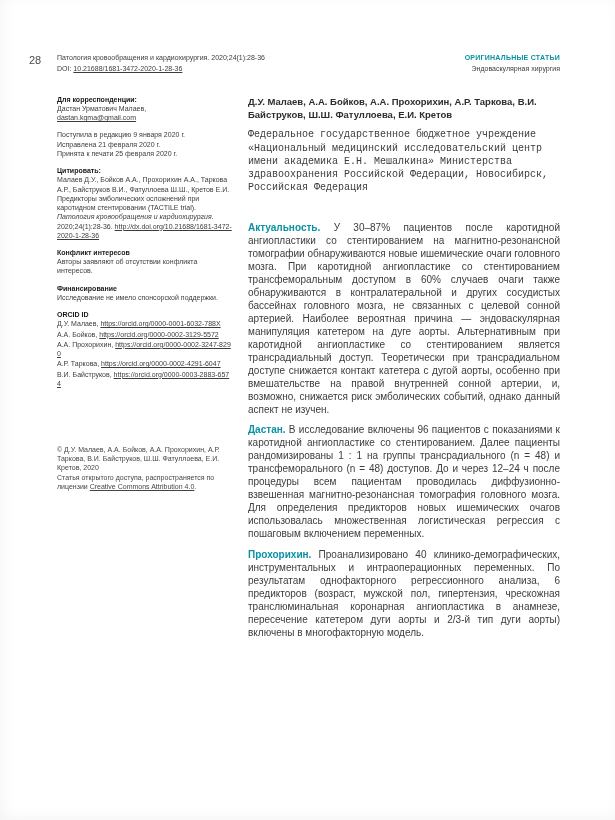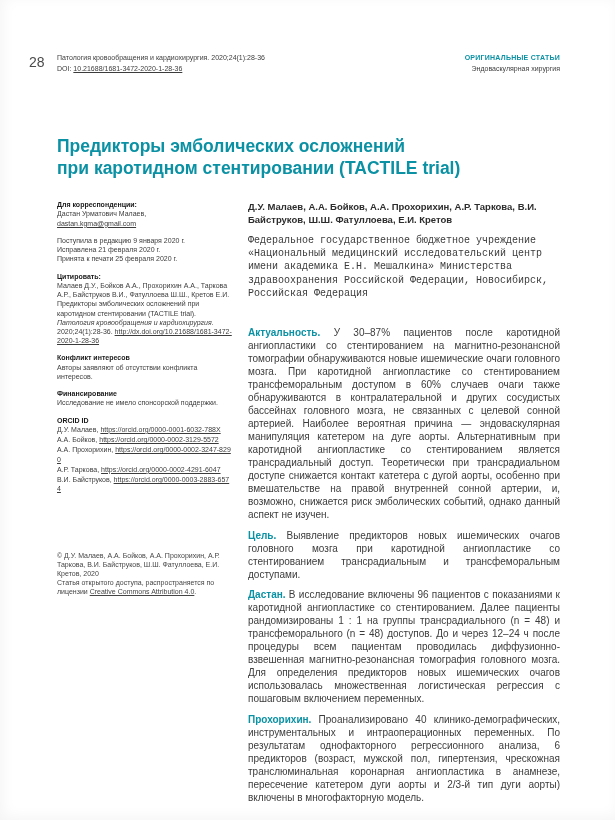--- a/index.html
+++ b/index.html
@@ -8,21 +8,21 @@
     width:615px; height:820px; background:#ffffff;
     font-family:"Liberation Sans","DejaVu Sans",sans-serif;
     color:var(--ink);
   }
   .page {
     position:relative; width:615px; height:820px; box-sizing:border-box;
     padding:53px 55px 30px 57px; overflow:hidden;
     box-shadow: inset 3px -3px 14px rgba(0,0,0,0.045);
     background:#ffffff;
   }
-  .pagenum { position:absolute; left:29px; top:54px; font-size:14px; color:#4a4a4a; }
+  .pagenum { position:absolute; left:29px; top:54px; font-size:11px; color:#4a4a4a; }
   .masthead { display:flex; justify-content:space-between; font-size:7px; line-height:1.55; color:var(--ink); }
   .mast-left { text-align:left; }
   .mast-right { text-align:right; }
   .rubric { color:var(--accent); font-weight:bold; letter-spacing:0.25px; }
   .lnk { color:inherit; text-decoration:underline; cursor:pointer; word-break:break-all; }
   .title { margin:60px 0 0 0; font-size:17.5px; line-height:1.3; font-weight:bold; color:var(--accent); }
   .tl { display:block; }
   .columns { display:flex; gap:16px; margin-top:20px; }
   .meta { flex:0 0 175px; width:175px; font-size:7px; line-height:1.32; color:var(--ink); }
   .meta-sec { margin-bottom:8px; }
@@ -51,24 +51,20 @@
         <span>DOI:</span>
         <a class="lnk">10.21688/1681-3472-2020-1-28-36</a>
       </div>
     </div>
     <div class="mast-right">
       <div class="rubric">ОРИГИНАЛЬНЫЕ СТАТЬИ</div>
       <div class="rubric-sub">Эндоваскулярная хирургия</div>
     </div>
   </header>
 
-  <h1 class="title">
-    <span class="tl">Предикторы эмболических осложнений</span>
-    <span class="tl">при каротидном стентировании (TACTILE trial)</span>
-  </h1>
 
   <div class="columns">
 
     <aside class="meta">
 
       <section class="meta-sec">
         <div class="meta-h">Для корреспонденции:</div>
         <div>Дастан Урматович Малаев,</div>
         <a class="lnk">dastan.kgma@gmail.com</a>
       </section>
@@ -136,24 +132,20 @@
     <main class="content">
       <div class="authors">Д.У. Малаев, А.А. Бойков, А.А. Прохорихин, А.Р. Таркова, В.И. Байструков, Ш.Ш. Фатуллоева, Е.И. Кретов</div>
       <div class="affiliation">Федеральное государственное бюджетное учреждение «Национальный медицинский исследовательский центр имени академика Е.Н. Мешалкина» Министерства здравоохранения Российской Федерации, Новосибирск, Российская Федерация</div>
 
       <div class="abstract">
         <p class="abs">
           <span class="abs-label">Актуальность.</span>
           <span>У 30–87% пациентов после каротидной ангиопластики со стентированием на магнитно-резонансной томографии обнаруживаются новые ишемические очаги головного мозга. При каротидной ангиопластике со стентированием трансфеморальным доступом в 60% случаев очаги также обнаруживаются в контралатеральной и других сосудистых бассейнах головного мозга, не связанных с целевой сонной артерией. Наиболее вероятная причина — эндоваскулярная манипуляция катетером на дуге аорты. Альтернативным при каротидной ангиопластике со стентированием является трансрадиальный доступ. Теоретически при трансрадиальном доступе снижается контакт катетера с дугой аорты, особенно при вмешательстве на правой внутренней сонной артерии, и, возможно, снижается риск эмболических событий, однако данный аспект не изучен.</span>
         </p>
         <p class="abs">
-          <span class="abs-label">Цель.</span>
-          <span>Выявление предикторов новых ишемических очагов головного мозга при каротидной ангиопластике со стентированием трансрадиальным и трансфеморальным доступами.</span>
-        </p>
-        <p class="abs">
           <span class="abs-label">Дастан.</span>
           <span>В исследование включены 96 пациентов с показаниями к каротидной ангиопластике со стентированием. Далее пациенты рандомизированы 1 : 1 на группы трансрадиального (n = 48) и трансфеморального (n = 48) доступов. До и через 12–24 ч после процедуры всем пациентам проводилась диффузионно-взвешенная магнитно-резонансная томография головного мозга. Для определения предикторов новых ишемических очагов использовалась множественная логистическая регрессия с пошаговым включением переменных.</span>
         </p>
         <p class="abs">
           <span class="abs-label">Прохорихин.</span>
           <span>Проанализировано 40 клинико-демографических, инструментальных и интраоперационных переменных. По результатам однофакторного регрессионного анализа, 6 предикторов (возраст, мужской пол, гипертензия, чрескожная транслюминальная коронарная ангиопластика в анамнезе, пересечение катетером дуги аорты и 2/3-й тип дуги аорты) включены в многофакторную модель.</span>
         </p>
       </div>
     </main>
 

